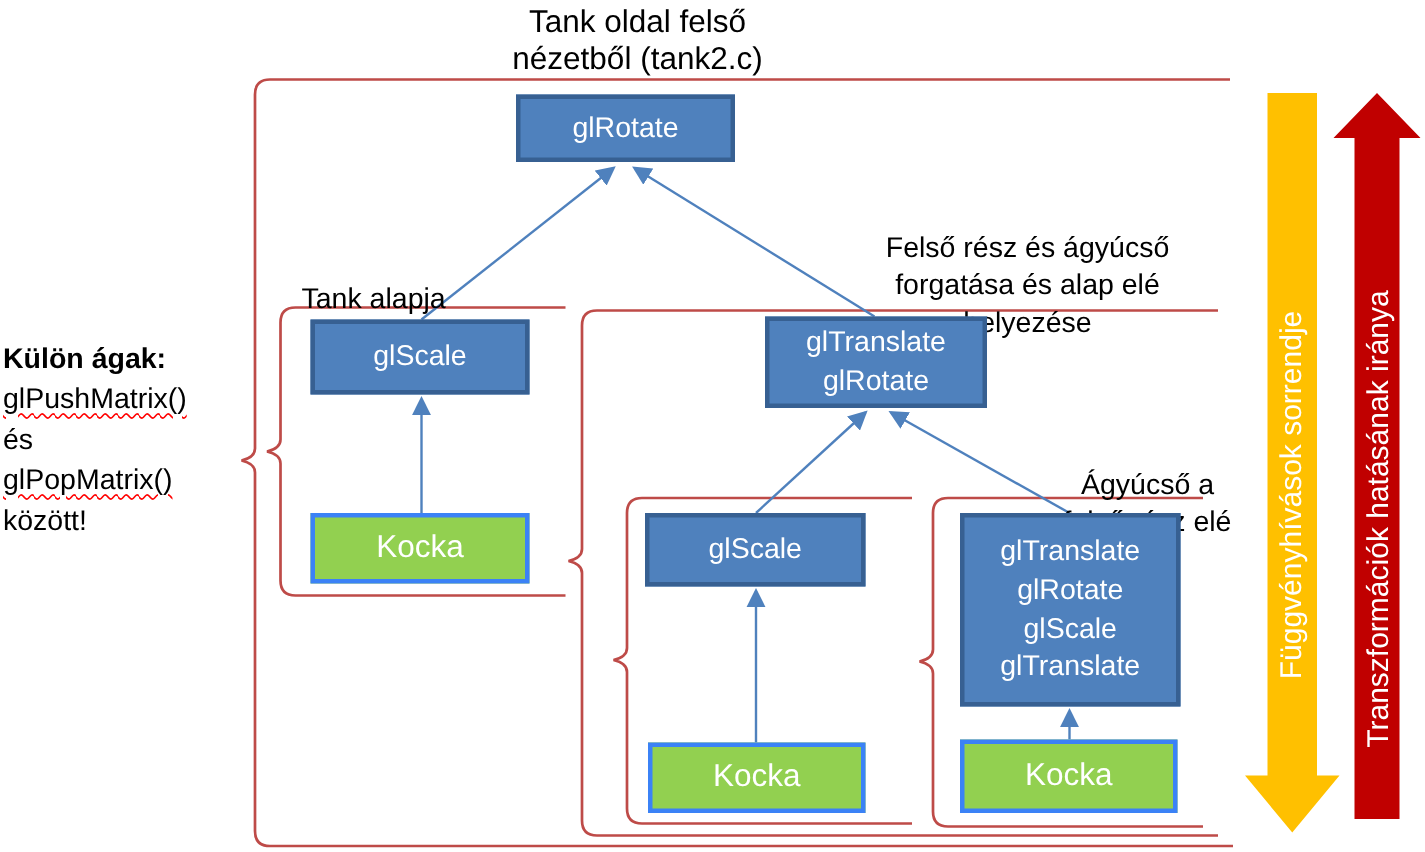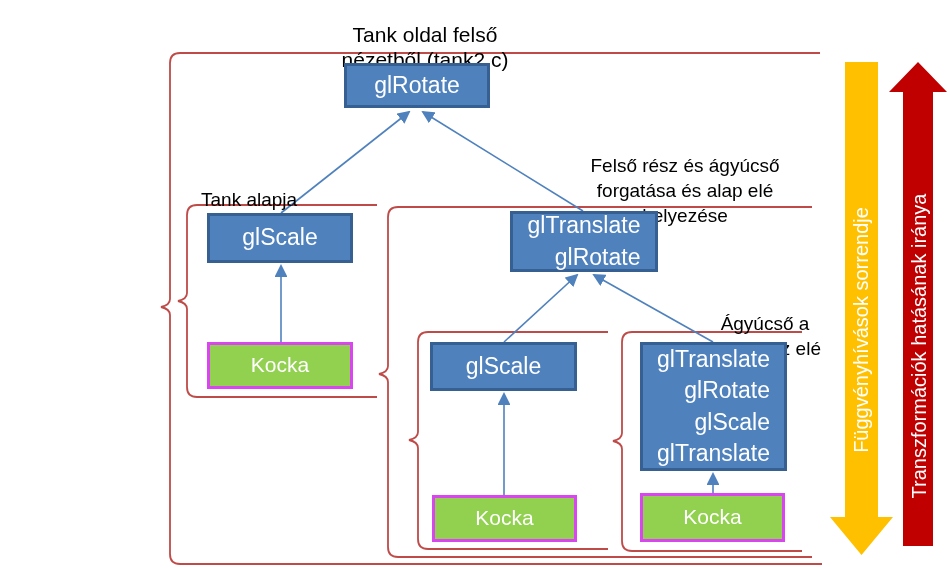--- a/index.html
+++ b/index.html
@@ -6,27 +6,27 @@
   *{box-sizing:border-box;}
   #canvas{
     position:relative;width:950px;height:568px;background:#ffffff;
     font-family:"Liberation Sans", sans-serif;color:#000;overflow:hidden;
   }
   #diagram-svg{position:absolute;left:0;top:0;width:950px;height:568px;}
   .node{
     position:absolute;display:flex;align-items:center;justify-content:center;
     text-align:center;color:#fff;white-space:pre-line;line-height:1.35;
   }
-  .node-blue{background:#4F81BD;border:3px solid #376092;font-size:23px;text-align:right;}
-  .node-green{background:#92D050;border:3px solid #d946ef;font-size:21px;}
+  .node-blue{background:#4F81BD;border:3px solid #376092;font-size:19px;}
+  .node-green{background:#92D050;border:3px solid #3b82f6;font-size:21px;}
   .lbl{position:absolute;font-size:19px;line-height:25px;white-space:pre-line;margin-top:45px;}
   .lbl-center{text-align:center;}
   #page-title{
     position:absolute;left:270px;top:2px;width:310px;text-align:center;
-    font-size:21px;line-height:25px;white-space:pre-line;margin-top:20px;
+    font-size:21px;line-height:25px;white-space:pre-line;
   }
   #side-note{position:absolute;left:2px;top:226px;width:168px;font-size:19px;line-height:27px;}
   #side-note .bold{font-weight:bold;}
   .squiggle{
     text-decoration:underline wavy #ff0000;
     text-decoration-thickness:1px;text-underline-offset:3px;
   }
   .varrow-label{
     position:absolute;color:#ffffff;font-size:20px;line-height:24px;
     text-align:center;transform:rotate(-90deg);white-space:nowrap;
@@ -60,20 +60,27 @@
     <line x1="504" y1="495" x2="504" y2="394" stroke="#4F81BD" stroke-width="1.6" marker-end="url(#arr)"></line>
     <line x1="713" y1="493" x2="713" y2="474" stroke="#4F81BD" stroke-width="1.6" marker-end="url(#arr)"></line>
 
     <polygon points="845,62 878,62 878,517 893,517 861.5,555 830,517 845,517" fill="#FFC000"></polygon>
     <polygon points="918,62 947,92 933,92 933,546 903,546 903,92 889,92" fill="#C00000"></polygon>
   </svg>
 
   <div id="page-title">Tank oldal felső
 nézetből (tank2.c)</div>
 
+  <div id="side-note">
+    <div class="bold">Külön ágak:</div>
+    <div class="squiggle">glPushMatrix()</div>
+    <div>és</div>
+    <div class="squiggle">glPopMatrix()</div>
+    <div>között!</div>
+  </div>
 
   <div class="lbl" style="left:201px;top:142px;">Tank alapja</div>
   <div class="lbl lbl-center" style="left:545px;top:108px;width:280px;">Felső rész és ágyúcső
 forgatása és alap elé
 helyezése</div>
   <div class="lbl lbl-center" style="left:690px;top:266px;width:150px;">Ágyúcső a
 felső rész elé</div>
 
   <div class="node node-blue" style="left:344px;top:63px;width:146px;height:45px;">glRotate</div>
   <div class="node node-blue" style="left:207px;top:213px;width:146px;height:50px;">glScale</div>

